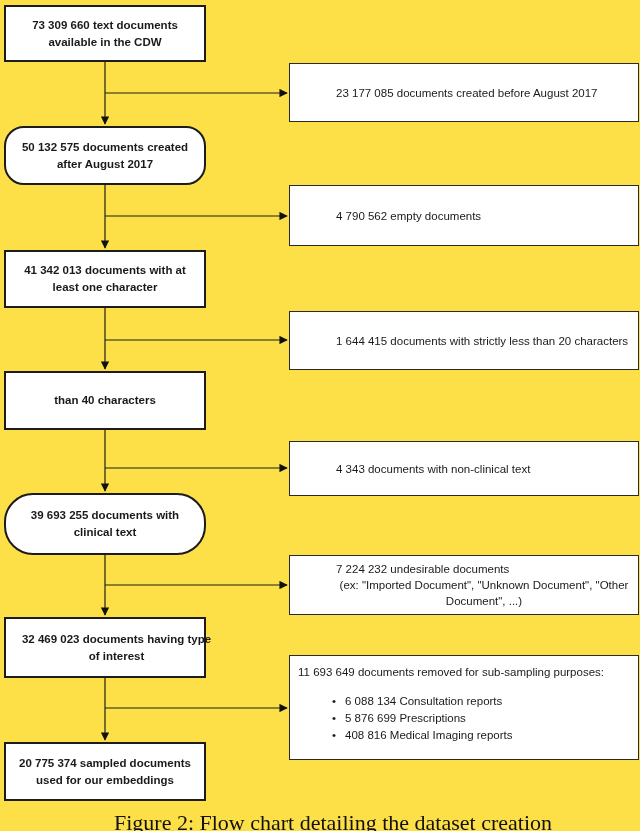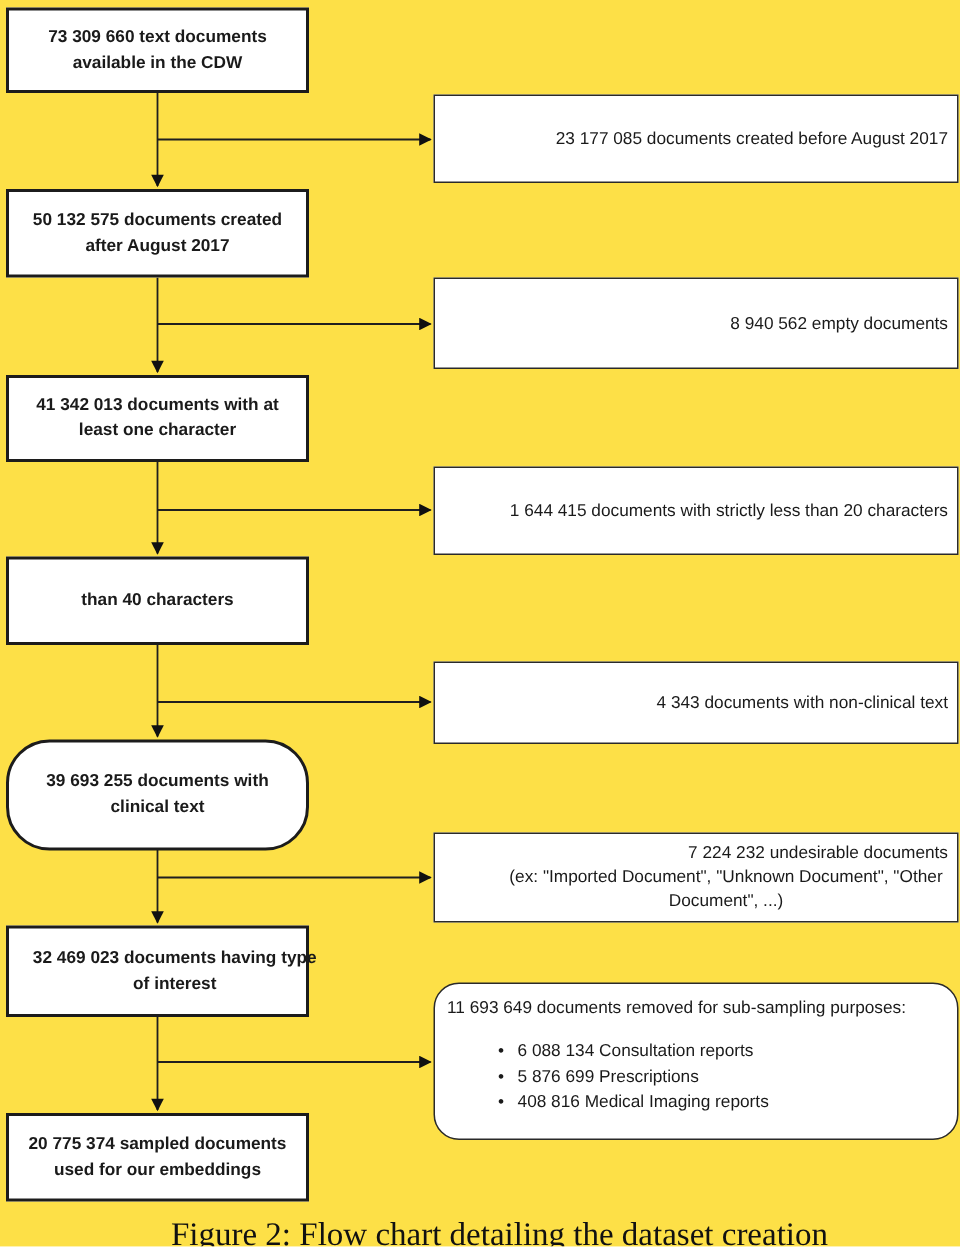--- a/index.html
+++ b/index.html
@@ -32,21 +32,21 @@
   .main-box .bl { white-space: nowrap; }
   .excl-box {
     position: absolute;
     left: 289px;
     width: 350px;
     box-sizing: border-box;
     border: 1.4px solid #2a2a2a;
     background: #ffffff;
     display: flex;
     flex-direction: column;
-    align-items: flex-end;
+    align-items: flex-start;
     justify-content: center;
     text-align: center;
     font-size: 11.5px;
     line-height: 16px;
     z-index: 2;
     padding-left: 40px;
   }
   .excl-box .lbl { padding: 0 6px; }
   .excl-box.list {
     align-items: stretch;
@@ -103,61 +103,61 @@
       <line x1="105" y1="468" x2="287" y2="468" marker-end="url(#ah)"></line>
       <line x1="105" y1="585" x2="287" y2="585" marker-end="url(#ah)"></line>
       <line x1="105" y1="708" x2="287" y2="708" marker-end="url(#ah)"></line>
     </g>
   </svg>
 
   <div class="main-box" style="top:5px;height:57px;">
     <div class="bl">73 309 660 text documents</div>
     <div class="bl">available in the CDW</div>
   </div>
-  <div class="main-box" style="top:126px;height:59px;">
+  <div class="main-box" style="top:126px;height:59px;border-radius:20px;">
     <div class="bl">50 132 575 documents created</div>
     <div class="bl">after August 2017</div>
   </div>
   <div class="main-box" style="top:250px;height:58px;">
     <div class="bl">41 342 013 documents with at</div>
     <div class="bl">least one character</div>
   </div>
   <div class="main-box" style="top:371px;height:59px;">
     <div class="bl">than 40 characters</div>
   </div>
-  <div class="main-box" style="top:493px;height:74px;border-radius:29px;">
+  <div class="main-box" style="top:493px;height:62px;border-radius:29px;">
     <div class="bl">39 693 255 documents with</div>
     <div class="bl">clinical text</div>
   </div>
   <div class="main-box" style="top:617px;height:61px;padding-left:23px;">
     <div class="bl">32 469 023 documents having type</div>
     <div class="bl">of interest</div>
   </div>
   <div class="main-box" style="top:742px;height:59px;">
     <div class="bl">20 775 374 sampled documents</div>
     <div class="bl">used for our embeddings</div>
   </div>
 
   <div class="excl-box" style="top:63px;height:59px;">
     <div class="lbl">23 177 085 documents created before August 2017</div>
   </div>
   <div class="excl-box" style="top:185px;height:61px;">
-    <div class="lbl">8 940 562 empty documents</div>
+    <div class="lbl">4 790 562 empty documents</div>
   </div>
   <div class="excl-box" style="top:311px;height:59px;">
     <div class="lbl">1 644 415 documents with strictly less than 20 characters</div>
   </div>
   <div class="excl-box" style="top:441px;height:55px;">
     <div class="lbl">4 343 documents with non-clinical text</div>
   </div>
   <div class="excl-box" style="top:555px;height:60px;">
     <div class="lbl">7 224 232 undesirable documents</div>
     <div class="lbl">(ex: "Imported Document", "Unknown Document", "Other Document", ...)</div>
   </div>
-  <div class="excl-box list" style="top:655px;height:105px;border-radius:17px;">
+  <div class="excl-box list" style="top:655px;height:105px;">
     <div class="hdr">11 693 649 documents removed for sub-sampling purposes:</div>
     <div class="bullets">
       <div class="bullet-row">6 088 134 Consultation reports</div>
       <div class="bullet-row">5 876 699 Prescriptions</div>
       <div class="bullet-row">408 816 Medical Imaging reports</div>
     </div>
   </div>
 
   <div id="figure-caption">Figure 2: Flow chart detailing the dataset creation</div>
 

